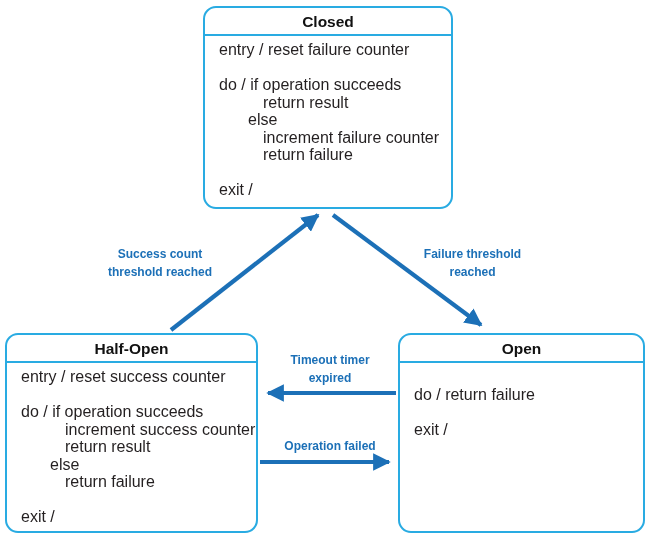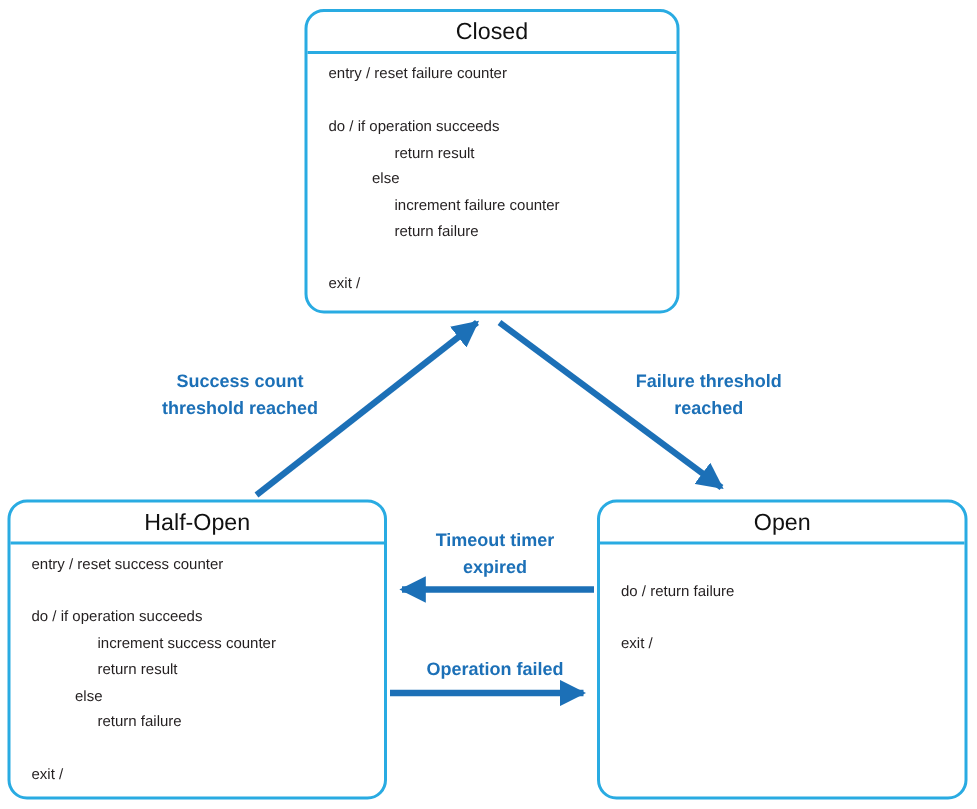--- a/index.html
+++ b/index.html
@@ -38,28 +38,28 @@
     border-radius: 13px;
   }
   .state-box.closed  { left: 203px; top: 6px;   width: 250px; height: 203px; }
   .state-box.half-open { left: 5px; top: 333px; width: 253px; height: 200px; }
   .state-box.open    { left: 398px; top: 333px; width: 247px; height: 200px; }
 
   .state-title {
     height: 28px;
     line-height: 28px;
     text-align: center;
-    font-weight: normal;
+    font-weight: bold;
     font-size: 15.5px;
     color: var(--title-text);
     border-bottom: 2.5px solid var(--box-border);
   }
   .state-body {
     padding: 5px 6px 0 14px;
-    font-size: 10px;
+    font-size: 16px;
     line-height: 17.5px;
     color: var(--body-text);
     white-space: nowrap;
   }
   .line.i1 { padding-left: 29px; }
   .line.i2 { padding-left: 44px; }
   .spacer { height: 17.5px; }
 
   .edge-label {
     position: absolute;

